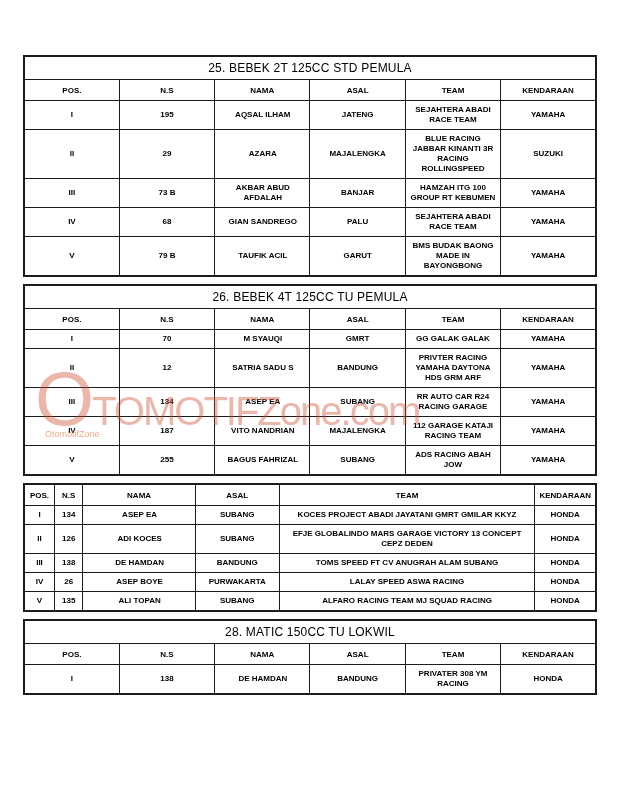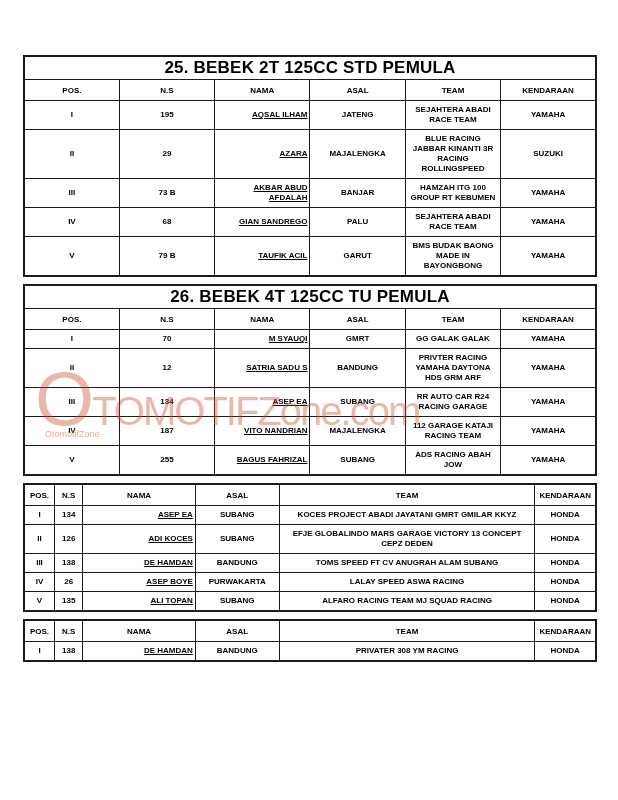--- a/index.html
+++ b/index.html
@@ -21,22 +21,22 @@
     border-collapse:collapse;
     table-layout:fixed;
     margin-bottom:7px;
     border:2px solid #1c1c1c;
   }
   table.res-table td{
     border:1px solid #1c1c1c;
     overflow:hidden;
   }
   td.title{
-    font-size:17px;
-    font-weight:bold;
+    font-size:12px;
+    font-weight:normal;
     text-align:center;
     height:20px;
     padding:1px 2px;
     letter-spacing:.2px;
   }
   td.hdr{
     font-size:8px;
     font-weight:bold;
     text-align:center;
     height:18px;
@@ -50,21 +50,21 @@
     padding:4px 2px;
     line-height:1.25;
     word-wrap:break-word;
   }
   .col-pos{width:4.9%;}
   .col-ns{width:4.6%;}
   .col-nama{width:19.8%;}
   .col-asal{width:14.6%;}
   .col-team{width:45.7%;}
   .col-kendaraan{width:10.4%;}
-  td.cell.col-nama{text-align:right;padding-left:3px;text-decoration:underline;}
+  td.cell.col-nama{text-align:center;padding-left:3px;}
 
   .wm-large{
     position:absolute;
     left:12px; top:306px;
     font-size:40px;
     font-weight:normal;
     letter-spacing:-2px;
     white-space:nowrap;
     color:rgba(206,76,44,0.40);
     pointer-events:none;
@@ -245,20 +245,23 @@
             <td class="cell col-nama">ALI TOPAN</td>
             <td class="cell col-asal">SUBANG</td>
             <td class="cell col-team">ALFARO RACING TEAM MJ SQUAD RACING</td>
             <td class="cell col-kendaraan">HONDA</td>
           </tr>
         </tbody>
       </table>
       <table class="res-table">
         <tbody>
           <tr>
+            <td colspan="6" class="title">28. MATIC 150CC TU LOKWIL</td>
+          </tr>
+          <tr>
             <td class="hdr col-pos">POS.</td>
             <td class="hdr col-ns">N.S</td>
             <td class="hdr col-nama">NAMA</td>
             <td class="hdr col-asal">ASAL</td>
             <td class="hdr col-team">TEAM</td>
             <td class="hdr col-kendaraan">KENDARAAN</td>
           </tr>
           <tr>
             <td class="cell col-pos">I</td>
             <td class="cell col-ns">138</td>

